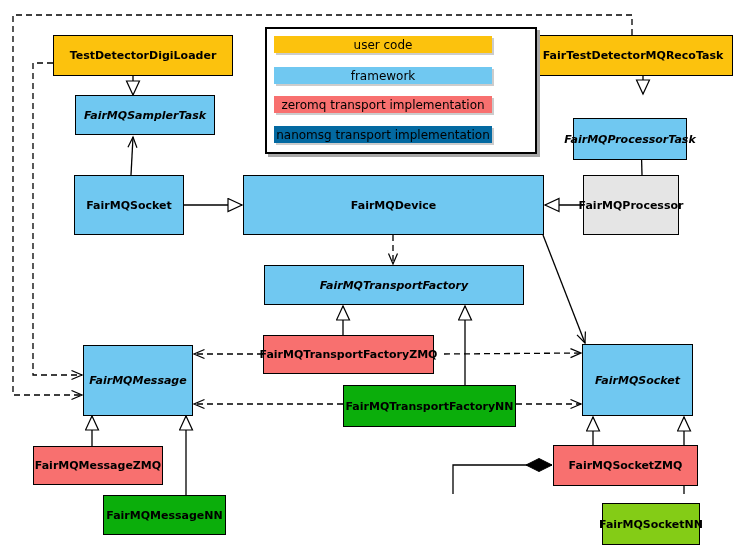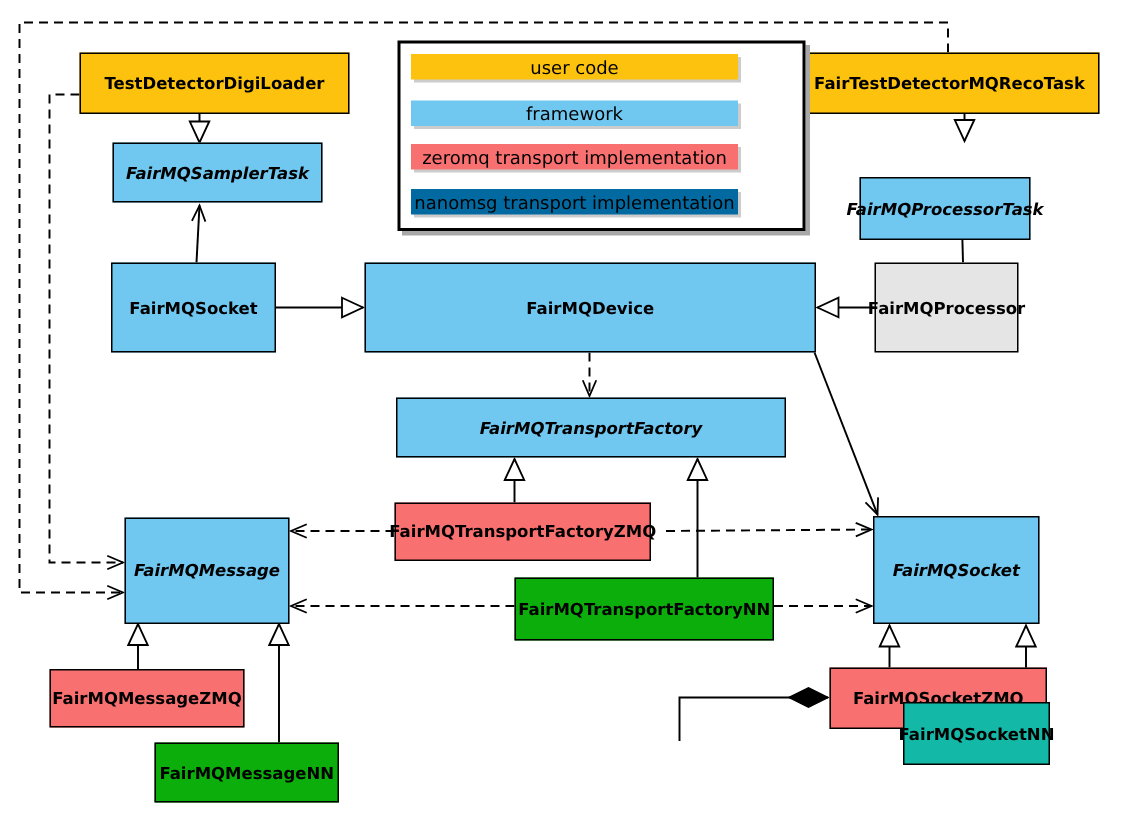--- a/index.html
+++ b/index.html
@@ -117,21 +117,21 @@
 
   <div class="node abstract" style="left: 582px; top: 344px; width: 111px; height: 72px; background-color: rgb(112, 200, 241);">FairMQSocket</div>
 
   <div class="node" style="left: 33px; top: 446px; width: 130px; height: 39px; background-color: rgb(248, 112, 111);">FairMQMessageZMQ</div>
 
   <div class="node" style="left: 103px; top: 495px; width: 123px; height: 40px; background-color: rgb(11, 174, 11);">FairMQMessageNN</div>
 
 
   <div class="node" style="left: 553px; top: 445px; width: 145px; height: 41px; background-color: rgb(248, 112, 111);">FairMQSocketZMQ</div>
 
-  <div class="node" style="left: 602px; top: 468px; width: 98px; height: 42px; background-color: #14b8a6;">FairMQSocketNN</div>
+  <div class="node" style="left: 602px; top: 503px; width: 98px; height: 42px; background-color: #84cc16;">FairMQSocketNN</div>
 
   <div class="legend" style="left:265px; top:27px; width:272px; height:127px;">
     <div class="legend-bar" style="top: 7px; background-color: rgb(252, 194, 13);">user code</div>
     <div class="legend-bar" style="top: 38px; background-color: rgb(112, 200, 241);">framework</div>
     <div class="legend-bar" style="top: 67px; background-color: rgb(248, 112, 111);">zeromq transport implementation</div>
     <div class="legend-bar" style="top: 97px; background-color: #0369a1;">nanomsg transport implementation</div>
   </div>
 
 </div>
 

